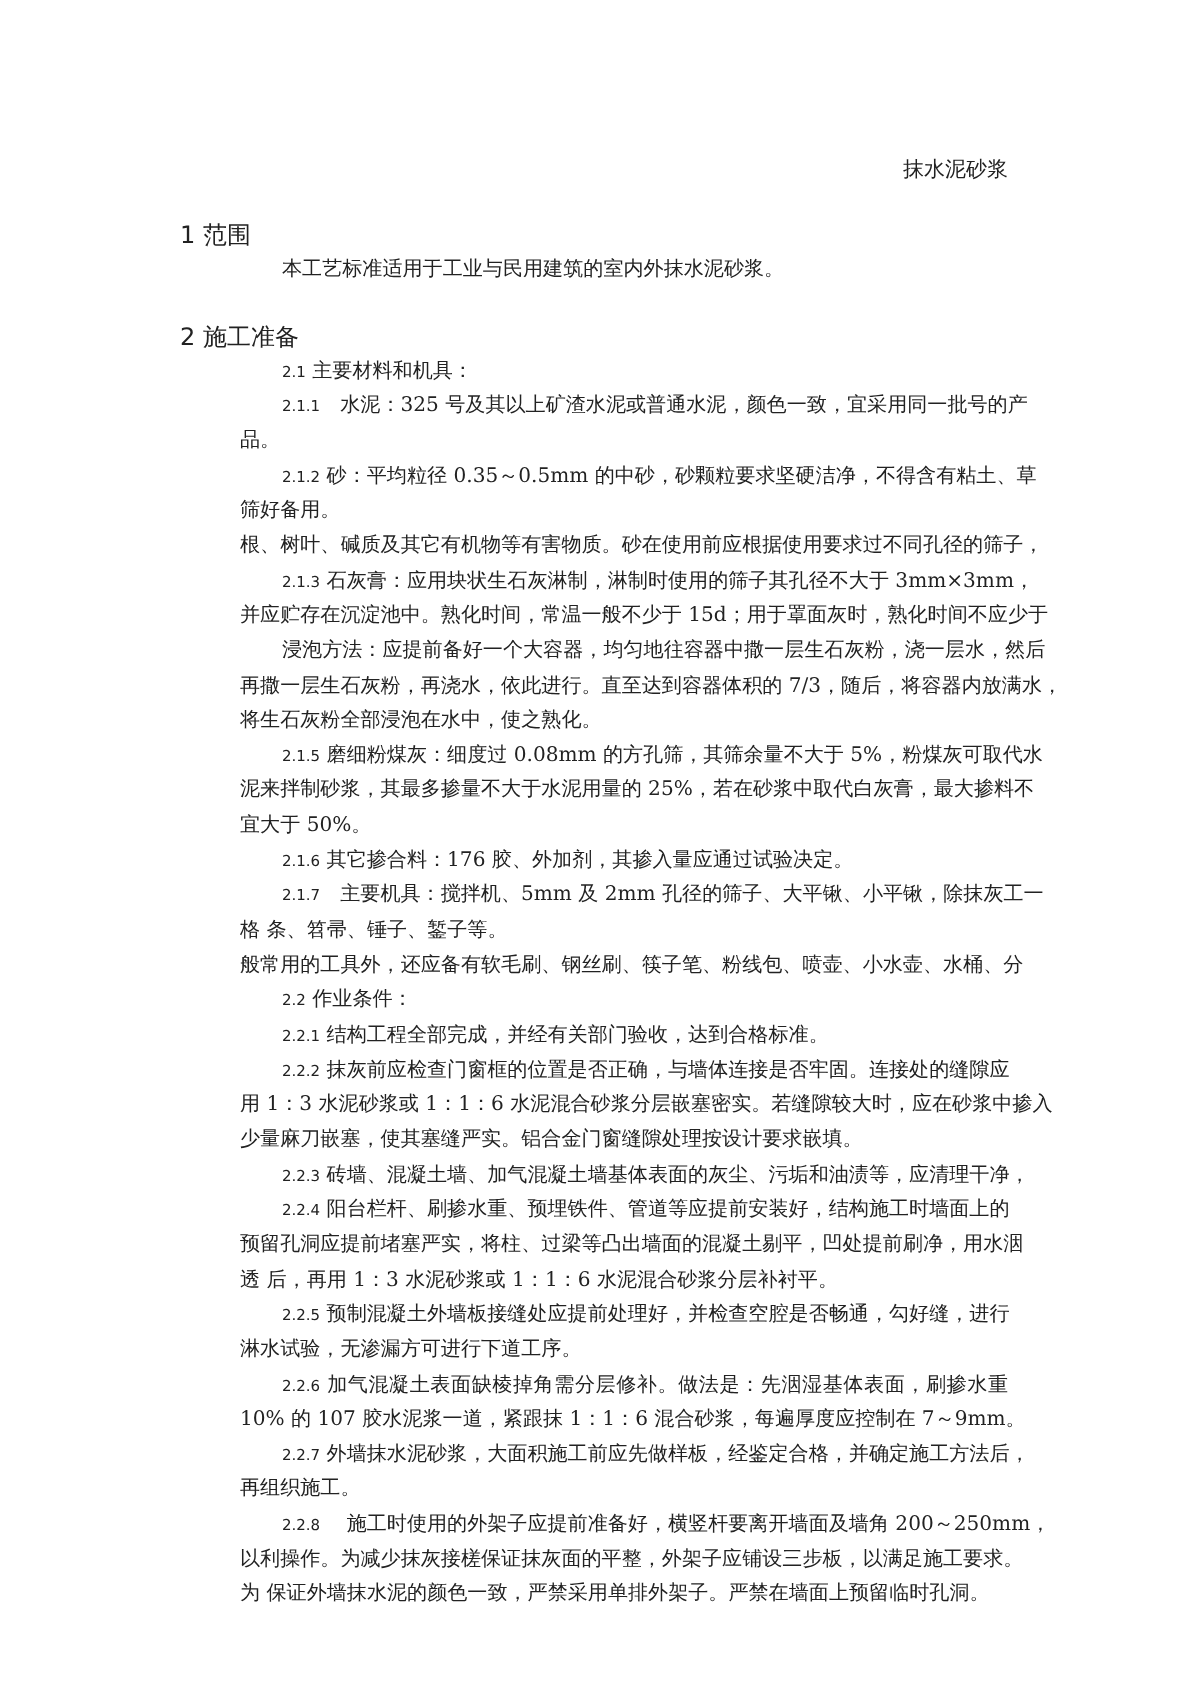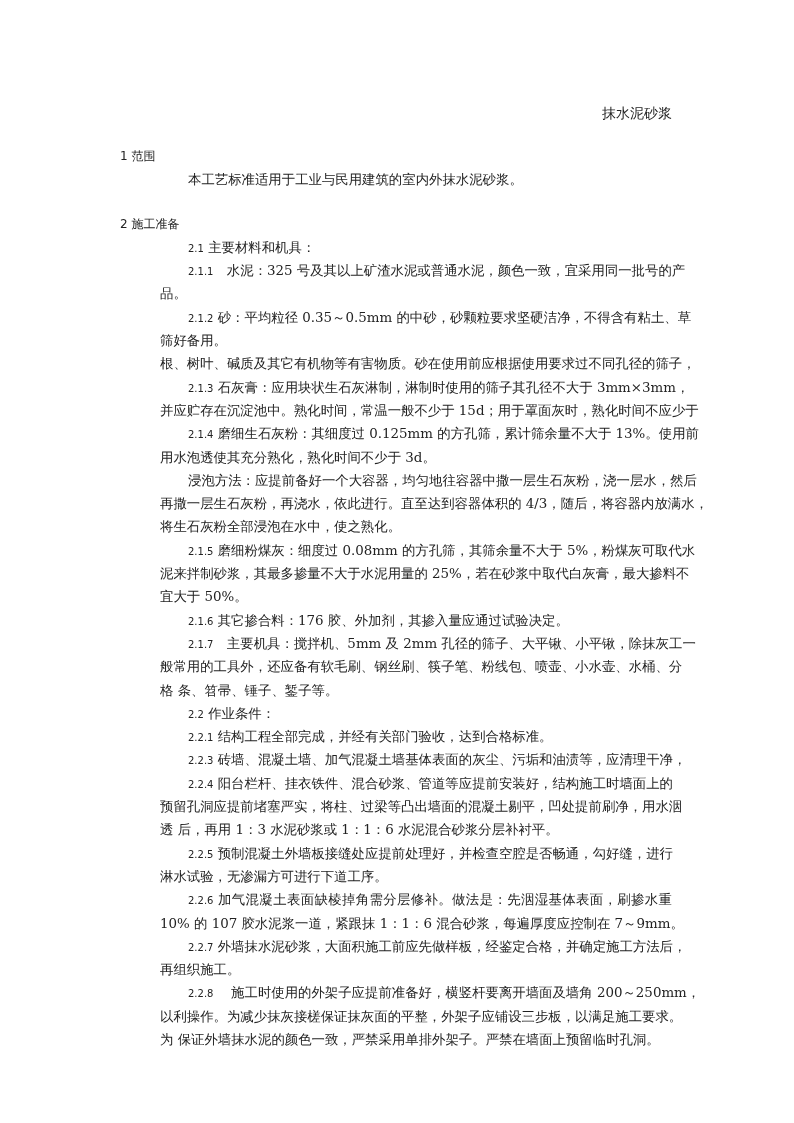--- a/index.html
+++ b/index.html
@@ -1,20 +1,20 @@
 <!DOCTYPE html>
 <html><head>
 <meta charset="utf-8">
 <style>
   html, body { margin: 0; padding: 0; background: #ffffff; }
   body { width: 794px; height: 1123px; position: relative; overflow: hidden;
          font-family: "DejaVu Serif", "Liberation Serif", serif; color: #222; }
   .page { position: absolute; left: 120px; top: 100px; width: 552px; }
   .title { text-align: right; font-size: 14px; height: 22px; line-height: 22px; margin-top: 2px; margin-bottom: 4px; }
-  .h1 { font-family: "DejaVu Sans", "Liberation Sans", sans-serif; font-size: 12px;
+  .h1 { font-family: "DejaVu Sans", "Liberation Sans", sans-serif; font-size: 16px;
         line-height: 23.3px; height: 23.3px; white-space: nowrap; margin-top: 21px; }
   .line { font-size: 13.4px; line-height: 23.3px; height: 23.3px; white-space: nowrap;
           text-align: justify; text-align-last: justify; margin-left: 40px; }
   .line.last { text-align-last: left; }
   .line.ind { padding-left: 28px; }
   .num { font-family: "DejaVu Sans", "Liberation Sans", sans-serif; font-size: 10px; }
   .para { margin: 0; }
 </style>
 </head>
 <body>
@@ -40,52 +40,53 @@
       <div class="para">
         <div class="line ind"><span class="num">2.1.2</span><span> 砂：平均粒径 0.35～0.5mm 的中砂，砂颗粒要求坚硬洁净，不得含有粘土、草</span></div>
         <div class="line last">筛好备用。</div>
         <div class="line">根、树叶、碱质及其它有机物等有害物质。砂在使用前应根据使用要求过不同孔径的筛子，</div>
       </div>
       <div class="para">
         <div class="line ind"><span class="num">2.1.3</span><span> 石灰膏：应用块状生石灰淋制，淋制时使用的筛子其孔径不大于 3mm×3mm，</span></div>
         <div class="line">并应贮存在沉淀池中。熟化时间，常温一般不少于 15d；用于罩面灰时，熟化时间不应少于</div>
       </div>
       <div class="para">
-        <div class="line ind"><span class="num">2.1.4</span><span> 磨细生石灰粉：其细度过 0.125mm 的方孔筛，累计筛余量不大于 13%。使用前</span></div>
-        <div class="line last">用水泡透使其充分熟化，熟化时间不少于 3d。</div>
-      </div>
-      <div class="para">
         <div class="line ind">浸泡方法：应提前备好一个大容器，均匀地往容器中撒一层生石灰粉，浇一层水，然后</div>
-        <div class="line">再撒一层生石灰粉，再浇水，依此进行。直至达到容器体积的 4/3，随后，将容器内放满水，</div>
+        <div class="line">再撒一层生石灰粉，再浇水，依此进行。直至达到容器体积的 7/3，随后，将容器内放满水，</div>
         <div class="line last">将生石灰粉全部浸泡在水中，使之熟化。</div>
       </div>
       <div class="para">
         <div class="line ind"><span class="num">2.1.5</span><span> 磨细粉煤灰：细度过 0.08mm 的方孔筛，其筛余量不大于 5%，粉煤灰可取代水</span></div>
         <div class="line">泥来拌制砂浆，其最多掺量不大于水泥用量的 25%，若在砂浆中取代白灰膏，最大掺料不</div>
         <div class="line last">宜大于 50%。</div>
       </div>
       <div class="para">
         <div class="line ind last"><span class="num">2.1.6</span><span> 其它掺合料：176 胶、外加剂，其掺入量应通过试验决定。</span></div>
       </div>
       <div class="para">
         <div class="line ind"><span class="num">2.1.7</span><span>　主要机具：搅拌机、5mm 及 2mm 孔径的筛子、大平锹、小平锹，除抹灰工一</span></div>
+        <div class="line last">格 条、笤帚、锤子、錾子等。</div>
         <div class="line">般常用的工具外，还应备有软毛刷、钢丝刷、筷子笔、粉线包、喷壶、小水壶、水桶、分</div>
-        <div class="line last">格 条、笤帚、锤子、錾子等。</div>
       </div>
       <div class="para">
         <div class="line ind last"><span class="num">2.2</span><span> 作业条件：</span></div>
       </div>
       <div class="para">
         <div class="line ind last"><span class="num">2.2.1</span><span> 结构工程全部完成，并经有关部门验收，达到合格标准。</span></div>
       </div>
       <div class="para">
+        <div class="line ind"><span class="num">2.2.2</span><span> 抹灰前应检查门窗框的位置是否正确，与墙体连接是否牢固。连接处的缝隙应</span></div>
+        <div class="line">用 1：3 水泥砂浆或 1：1：6 水泥混合砂浆分层嵌塞密实。若缝隙较大时，应在砂浆中掺入</div>
+        <div class="line last">少量麻刀嵌塞，使其塞缝严实。铝合金门窗缝隙处理按设计要求嵌填。</div>
+      </div>
+      <div class="para">
         <div class="line ind"><span class="num">2.2.3</span><span> 砖墙、混凝土墙、加气混凝土墙基体表面的灰尘、污垢和油渍等，应清理干净，</span></div>
       </div>
       <div class="para">
-        <div class="line ind"><span class="num">2.2.4</span><span> 阳台栏杆、挂衣铁件、混合砂浆、管道等应提前安装好，结构施工时墙面上的</span></div>
+        <div class="line ind"><span class="num">2.2.4</span><span> 阳台栏杆、刷掺水重、预埋铁件、管道等应提前安装好，结构施工时墙面上的</span></div>
         <div class="line">预留孔洞应提前堵塞严实，将柱、过梁等凸出墙面的混凝土剔平，凹处提前刷净，用水洇</div>
         <div class="line last">透 后，再用 1：3 水泥砂浆或 1：1：6 水泥混合砂浆分层补衬平。</div>
       </div>
       <div class="para">
         <div class="line ind"><span class="num">2.2.5</span><span> 预制混凝土外墙板接缝处应提前处理好，并检查空腔是否畅通，勾好缝，进行</span></div>
         <div class="line last">淋水试验，无渗漏方可进行下道工序。</div>
       </div>
       <div class="para">
         <div class="line ind"><span class="num">2.2.6</span><span> 加气混凝土表面缺棱掉角需分层修补。做法是：先洇湿基体表面，刷掺水重</span></div>
         <div class="line last">10% 的 107 胶水泥浆一道，紧跟抹 1：1：6 混合砂浆，每遍厚度应控制在 7～9mm。</div>

